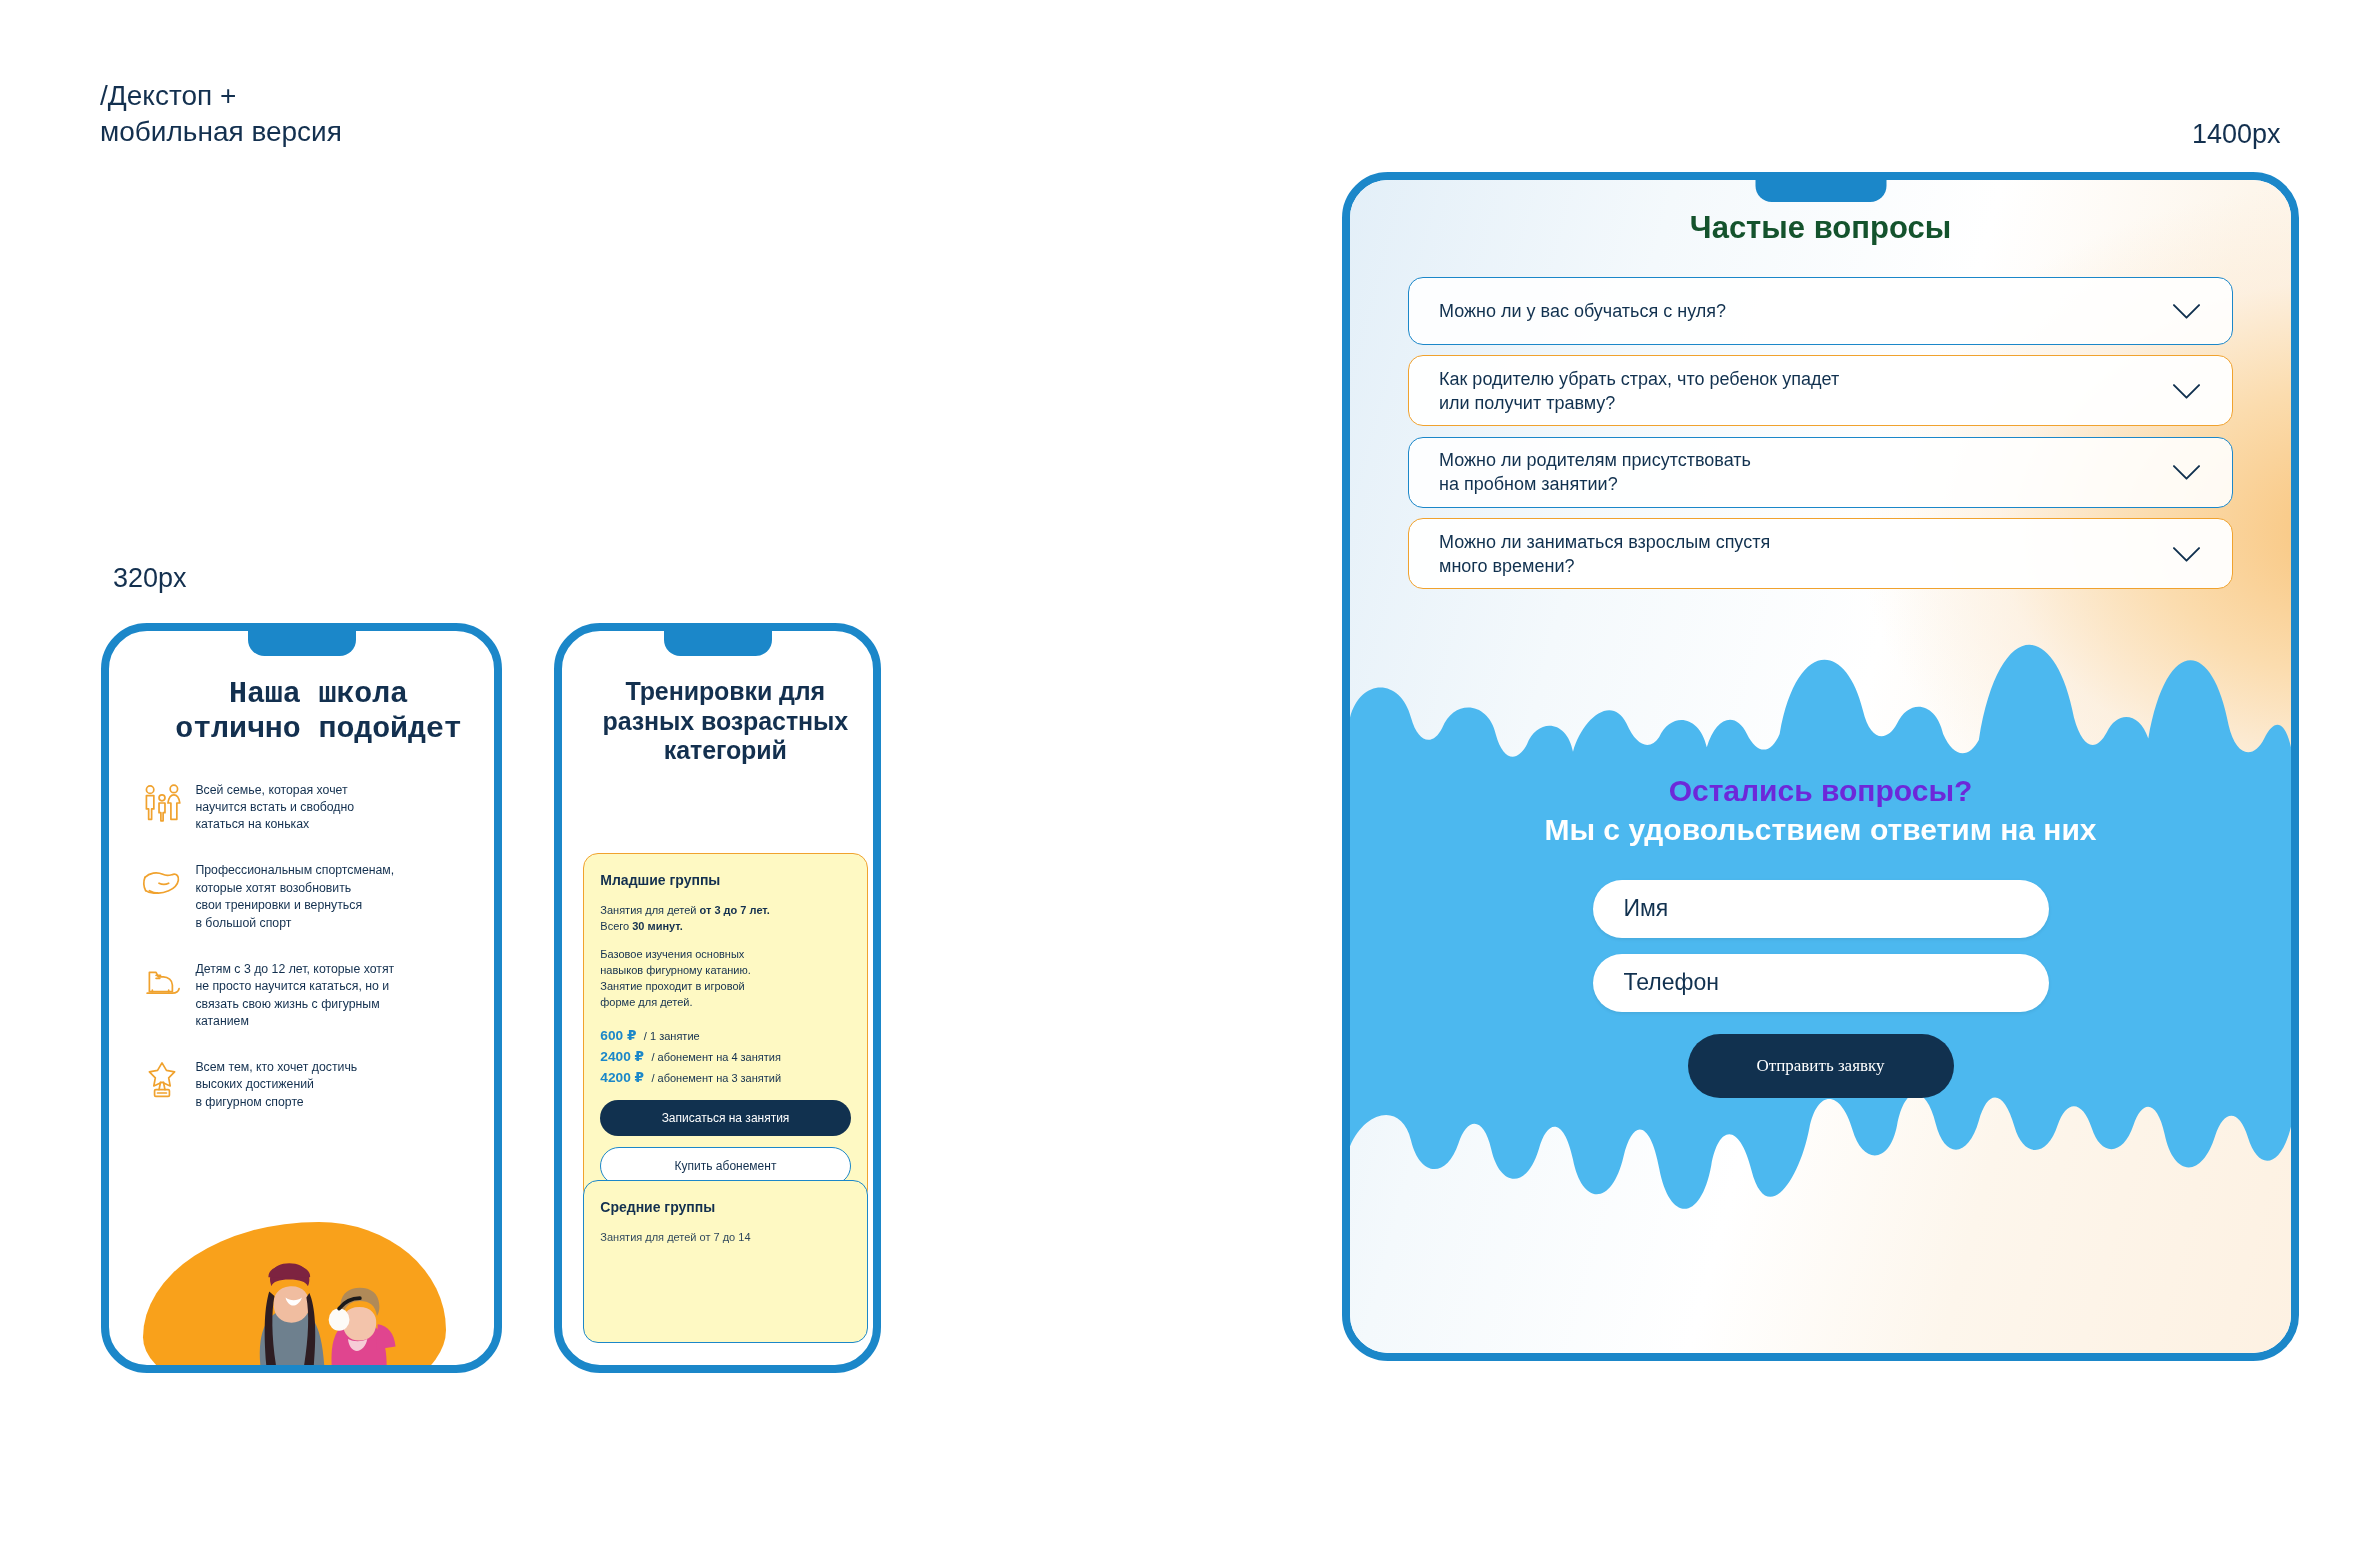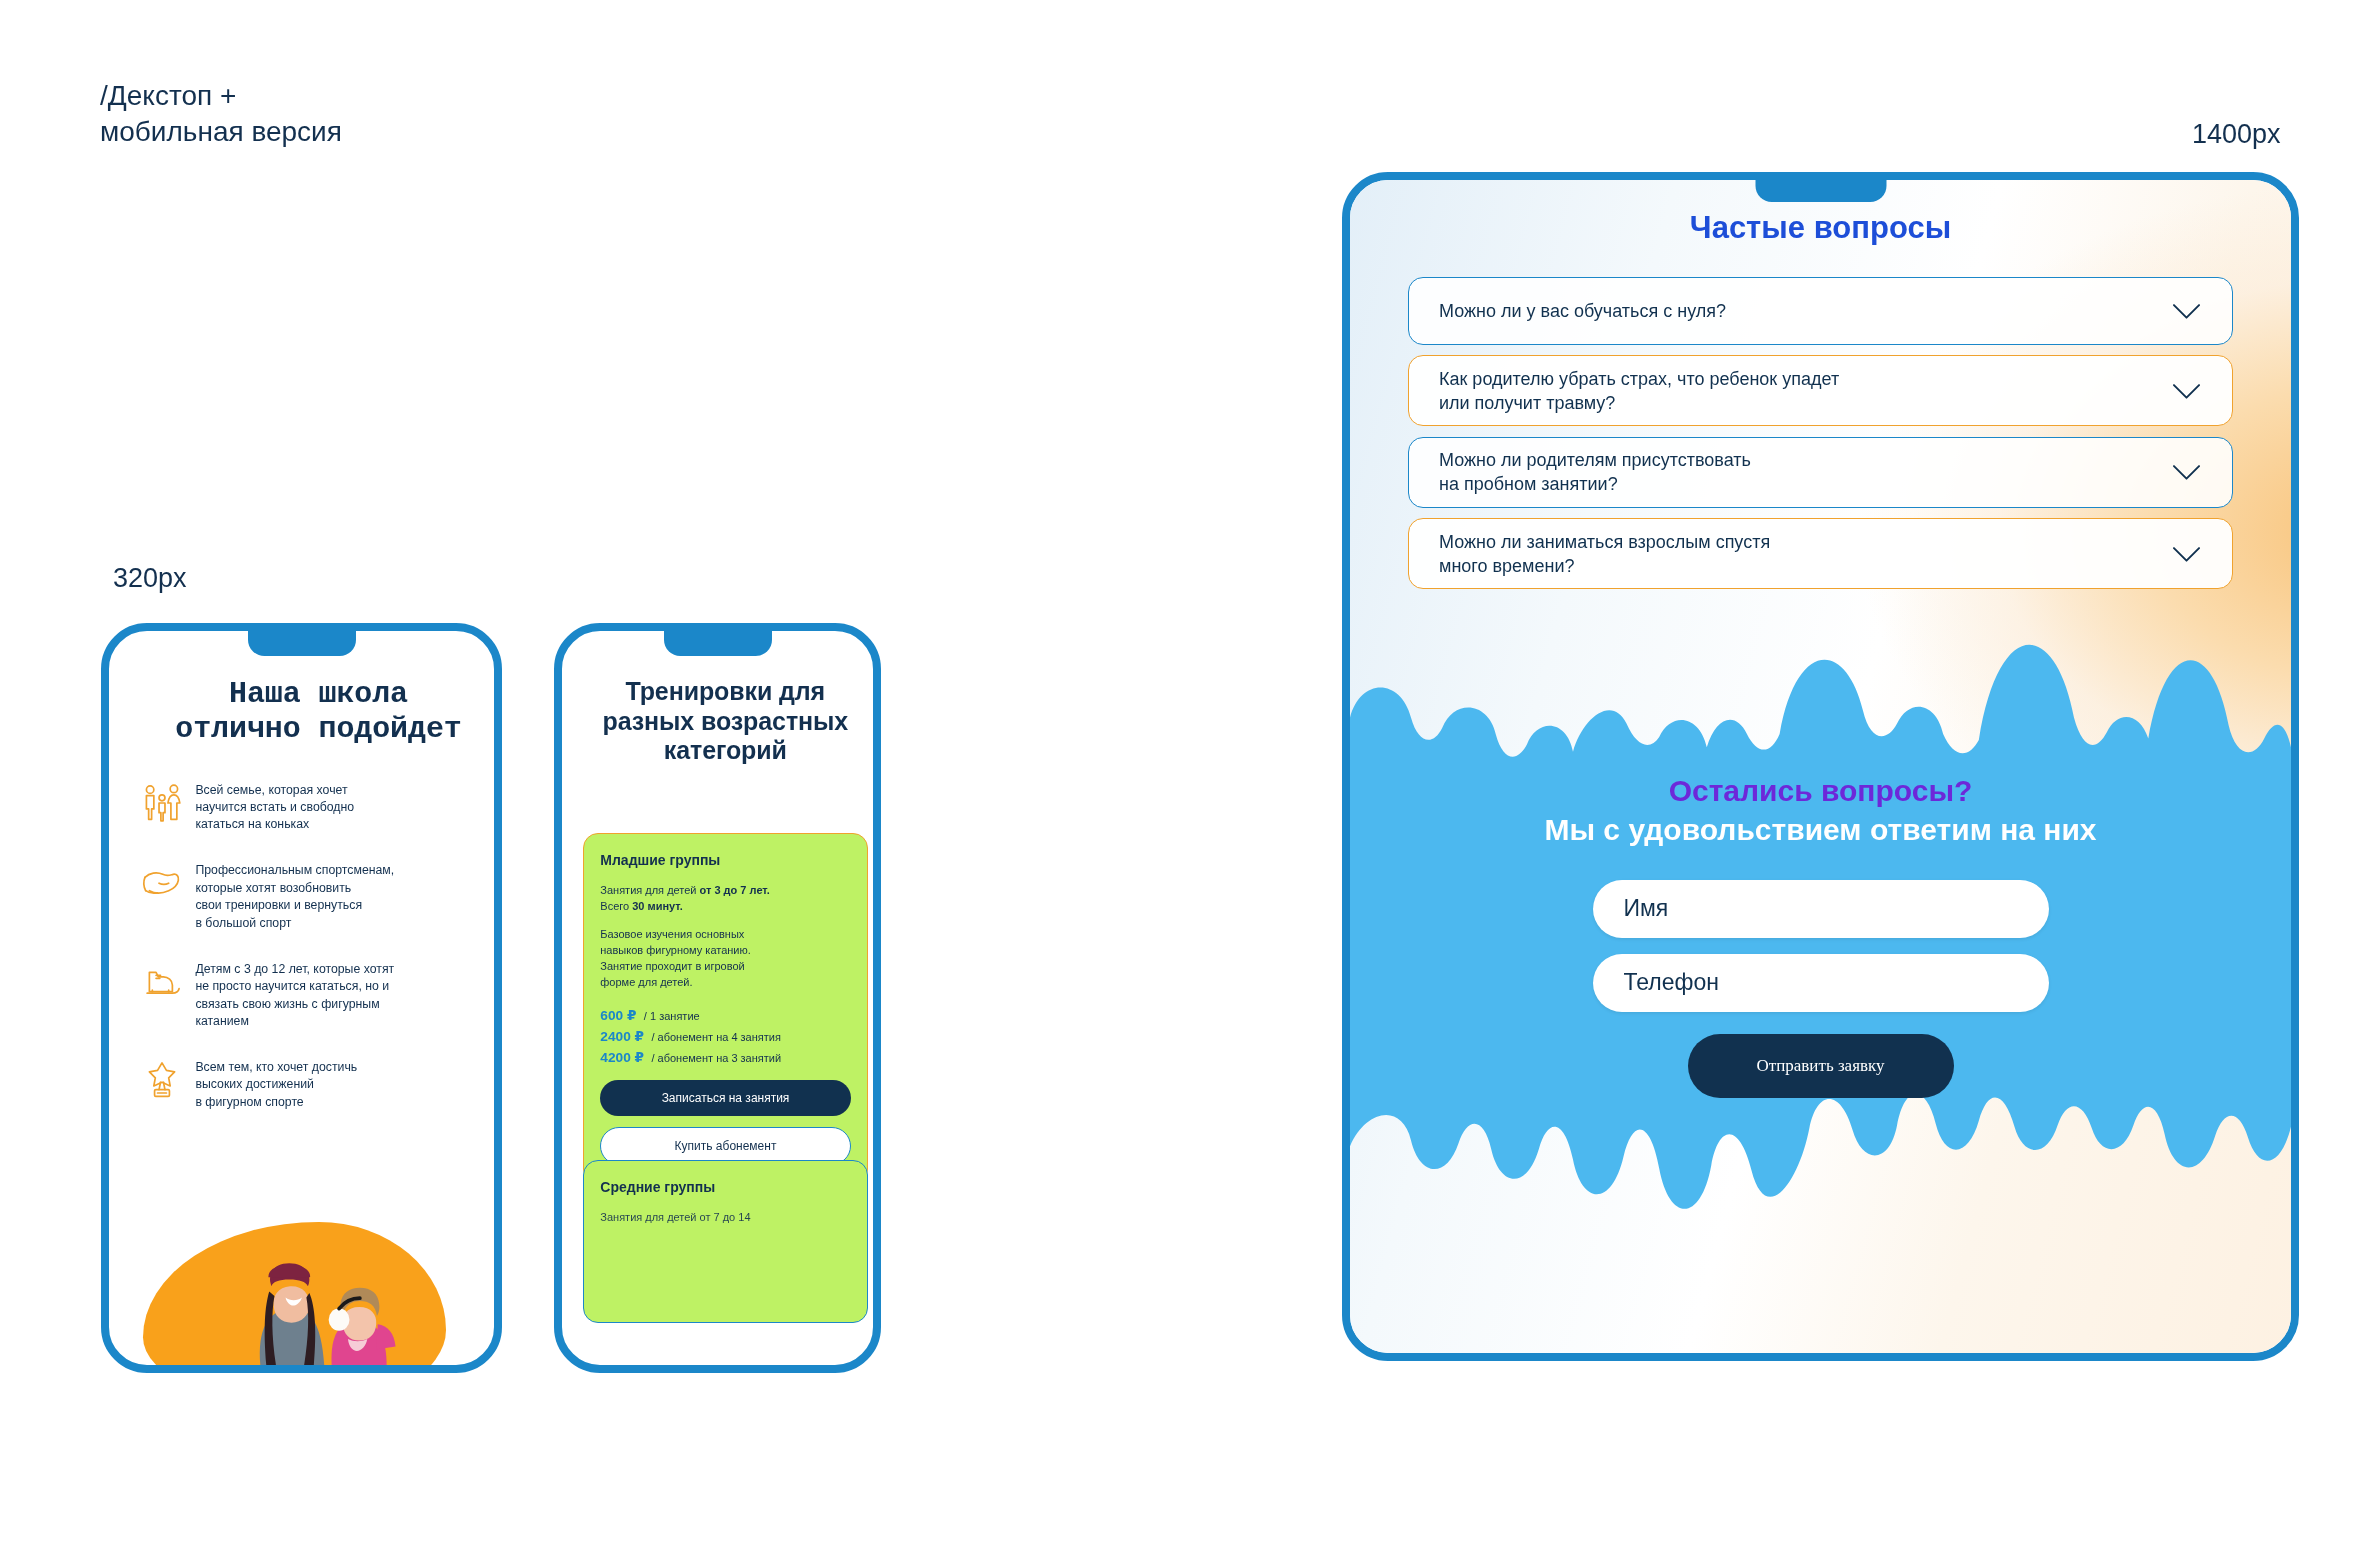--- a/index.html
+++ b/index.html
@@ -51,21 +51,21 @@
   .blob-wrap{position:absolute;left:0;bottom:0;width:100%;height:178px;overflow:hidden;}
   .blob{
     position:absolute;left:34px;bottom:-43px;width:303px;height:186px;background:#f9a11b;
     border-radius:58% 42% 46% 54% / 62% 58% 42% 38%;
   }
   .ph-figs{position:absolute;left:111px;bottom:0;width:201px;height:130px;}
 
   
   .pcard{
     position:absolute;left:21px;width:285px;box-sizing:border-box;
-    border:1.9px solid #f0a22e;border-radius:15px;background:#bef264;padding:18px 16.3px 18px 16.3px;
+    border:1.9px solid #f0a22e;border-radius:15px;background:#fef9c3;padding:18px 16.3px 18px 16.3px;margin-top:20px;
   }
   #pcard1{top:202px;}
   .pcard.blue{border-color:#1b87c9;}
   #pcard2{top:529px;height:163px;}
   .pc-title{color:#13304f;font-size:14px;font-weight:bold;margin:0 0 15px 0;}
   .pc-desc{color:#13304f;font-size:11px;line-height:1.45;margin:0 0 12px 0;}
   .pc-desc b{font-weight:bold;}
   .pc-prices{margin:16.3px 0 15px 0;}
   .pc-row{display:flex;align-items:baseline;margin-bottom:5.2px;font-size:12px;}
   .pc-amt{color:#1b87c9;font-weight:bold;font-size:13.7px;white-space:nowrap;}
@@ -83,21 +83,21 @@
     border:8.2px solid #1b87c9;border-radius:46px;box-sizing:border-box;overflow:hidden;background:#fff;
   }
   #desktop .notch{width:131px;height:25px;}
   .dsk-bg{
     position:absolute;inset:0;
     background:
       radial-gradient(669px 461px at 108% 30%, #f8c277 0%, #fbdcae 32%, rgba(252,235,214,0.55) 55%, rgba(255,255,255,0) 76%),
       linear-gradient(105deg, #e3eff8 0%, #f4f9fc 26%, #ffffff 52%, #fdf6ec 72%, #fdf1e2 100%);
   }
   #dsk-title{
-    position:absolute;left:0;right:0;top:30px;text-align:center;color:#1d4ed8;
+    position:absolute;left:0;right:0;top:30px;text-align:center;color:#14532d;
     font-size:31px;font-weight:bold;
   }
   .faq{position:absolute;left:58px;top:97px;width:825px;}
   .faq-item{
     position:relative;box-sizing:border-box;border:1.9px solid #1b87c9;border-radius:15px;
     background:rgba(255,255,255,0.88);margin-bottom:10.4px;
     display:flex;align-items:center;min-height:68px;padding:10.4px 68px 10.4px 30px;
   }
   .faq-item.orange{border-color:#f0a22e;background:rgba(255,255,255,0.95);}
   .faq-q{color:#11314f;font-size:18px;line-height:1.34;white-space:pre-line;}

